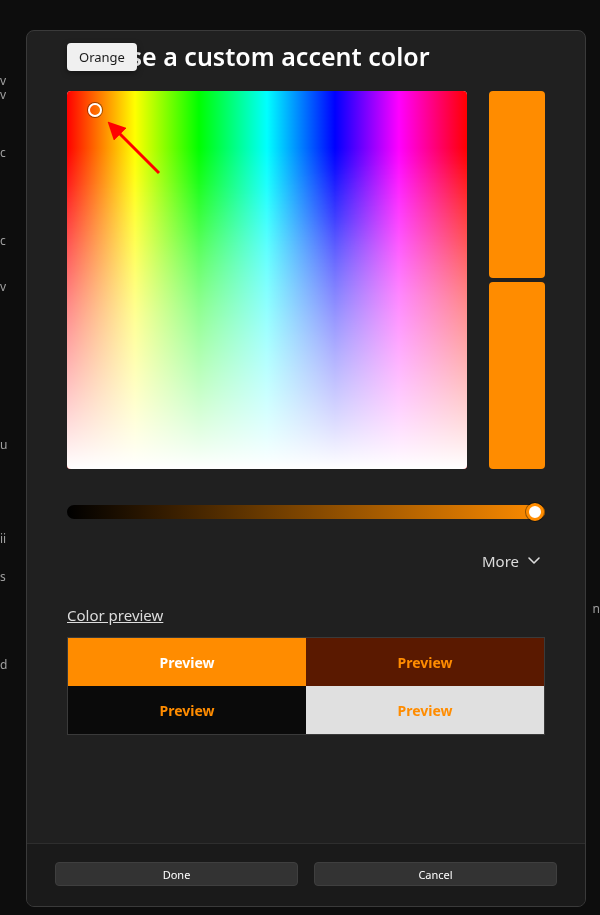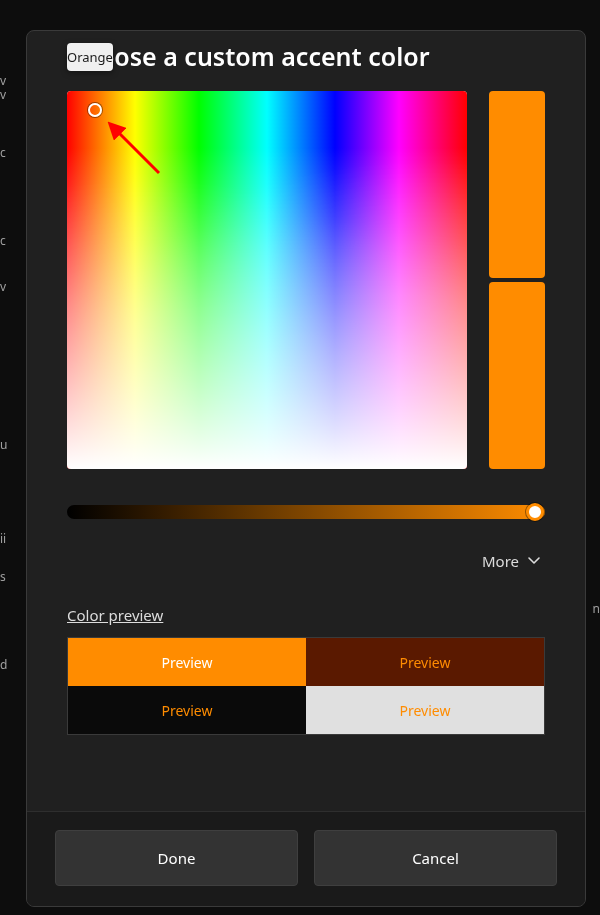--- a/index.html
+++ b/index.html
@@ -43,21 +43,21 @@
     font-weight:600;
     margin: -4px 0 18px 0;
     white-space:nowrap;
   }
   .tooltip {
     position:absolute;
     top:12px; left:40px;
     background:#f0f0f0;
     color:#1a1a1a;
     font-size:13px;
-    padding:5px 0;
+    padding:5px 12px;
     border-radius:4px;
     box-shadow:0 2px 6px rgba(0,0,0,.4);
     z-index:5;
   }
   .picker-row {
     display:flex; gap:22px;
     height:378px;
   }
   .color-field {
     position:relative;
@@ -135,35 +135,36 @@
   .preview-grid {
     margin-top:12px;
     display:grid;
     grid-template-columns:1fr 1fr;
     grid-template-rows:48px 48px;
     border:1px solid #3a3a3a;
   }
   .preview-cell {
     display:flex; align-items:center; justify-content:center;
     font-size:14px;
+    font-weight:bold;
   }
   .footer {
     background: var(--footer-bg);
     border-top:1px solid #2e2e2e;
     padding:18px 28px 20px;
     display:flex; gap:16px;
   }
   .footer button {
     flex:1;
-    height:56px;
+    height:24px;
     background: var(--btn-bg);
     border:1px solid var(--btn-border);
     border-radius:4px;
     color:var(--text);
-    font-size:15px;
+    font-size:11px;
     cursor:pointer;
   }
 </style>
 </head>
 <body>
 
 <div class="bglines">
   <span style="top:72px">v</span>
   <span style="top:86px">v</span>
   <span style="top:144px">c</span>

